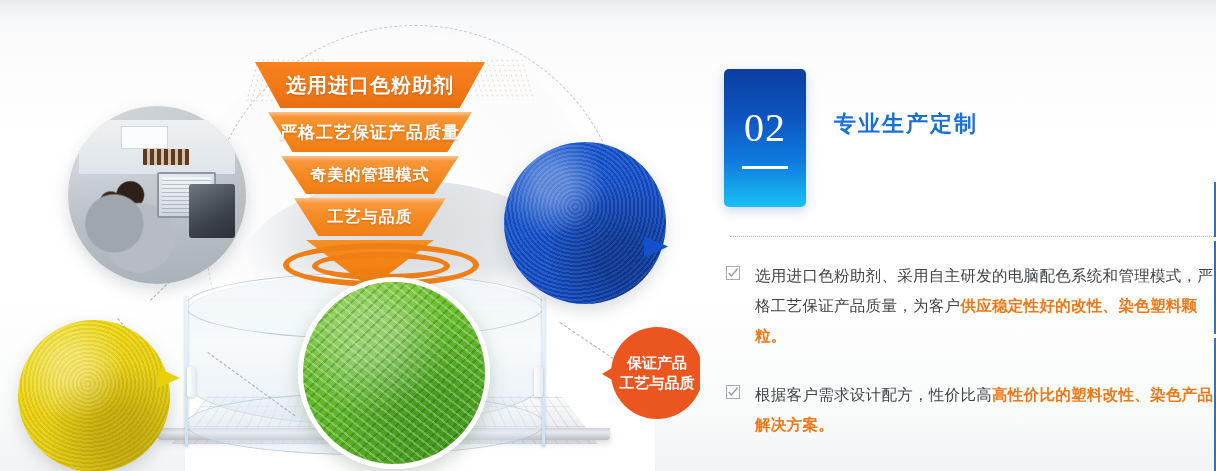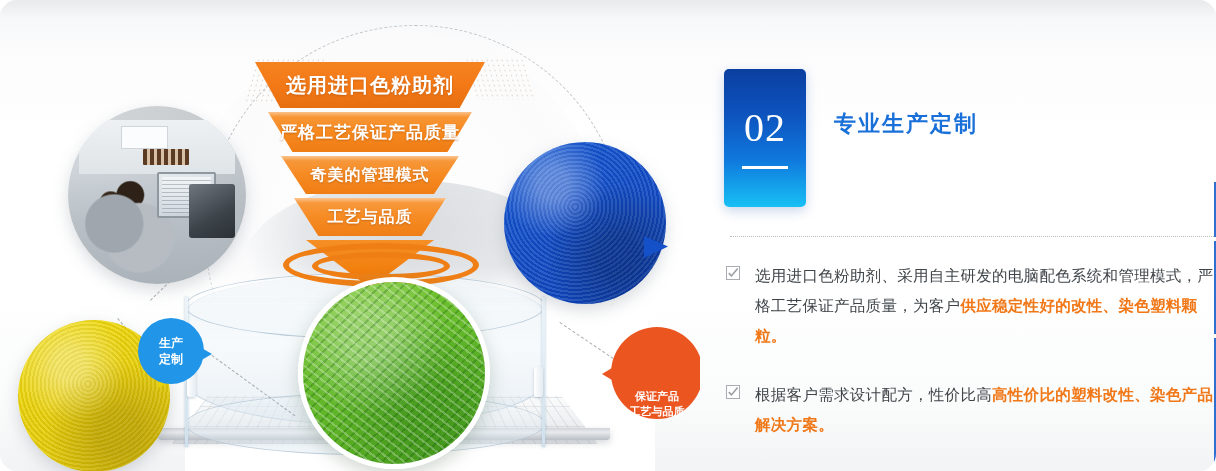--- a/index.html
+++ b/index.html
@@ -10,21 +10,20 @@
     position: relative;
   }
 
   #stage {
     position: relative;
     width: 1216px;
     height: 471px;
     background:
       linear-gradient(180deg, #e9eaec 0%, #f7f8f9 4%, #fcfcfd 12%, #ffffff 30%, #ffffff 62%, #fafbfb 86%, #f2f3f4 100%);
     overflow: hidden;
-    border-radius: 17px;
   }
 
   
   #visual {
     position: absolute;
     left: 0; top: 0;
     width: 700px; height: 471px;
     overflow: hidden;
   }
 
@@ -325,22 +324,21 @@
   #badge-blue .nub {
     position: absolute; right: -8px; top: 28px;
     width: 14px; height: 16px;
     background: #2196e8;
     clip-path: polygon(0 0, 100% 50%, 0 100%);
   }
   #badge-orange {
     left: 611px; top: 327px;
     width: 92px; height: 92px;
     background: #ea5520;
-    font-size: 11px;
-    justify-content: flex-end;
+    font-size: 15px;
   }
   #badge-orange .nub {
     position: absolute; left: -9px; top: 38px;
     width: 15px; height: 18px;
     background: #ea5520;
     clip-path: polygon(100% 0, 0 50%, 100% 100%);
   }
 
   
   .conn {
@@ -491,25 +489,20 @@
 
     <div class="photo" id="photo-yellow">
       <div class="inner"></div>
     </div>
     <div style="position:absolute; left:158px; top:368px; width:22px; height:20px; background:#e8d00a; clip-path:polygon(0 0,100% 50%,0 100%);"></div>
 
     <div class="photo" id="photo-green">
       <div class="inner"></div>
     </div>
 
-    <div class="badge-circle" id="badge-blue">
-      <div class="nub"></div>
-      <div>生产</div>
-      <div>定制</div>
-    </div>
 
     <div class="badge-circle" id="badge-orange">
       <div class="nub"></div>
       <div>保证产品</div>
       <div>工艺与品质</div>
     </div>
   </div>
 
   <div id="content">
 

